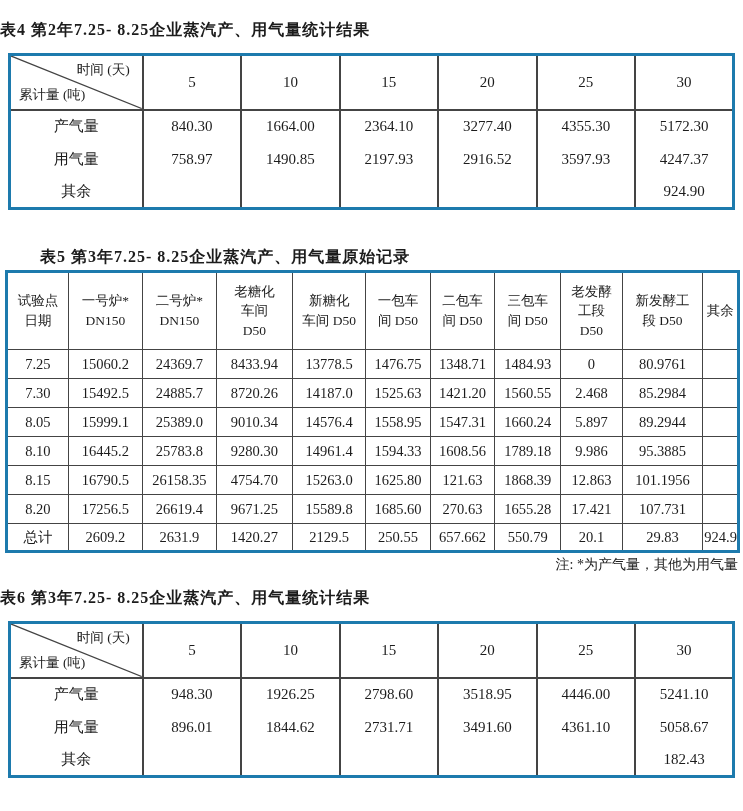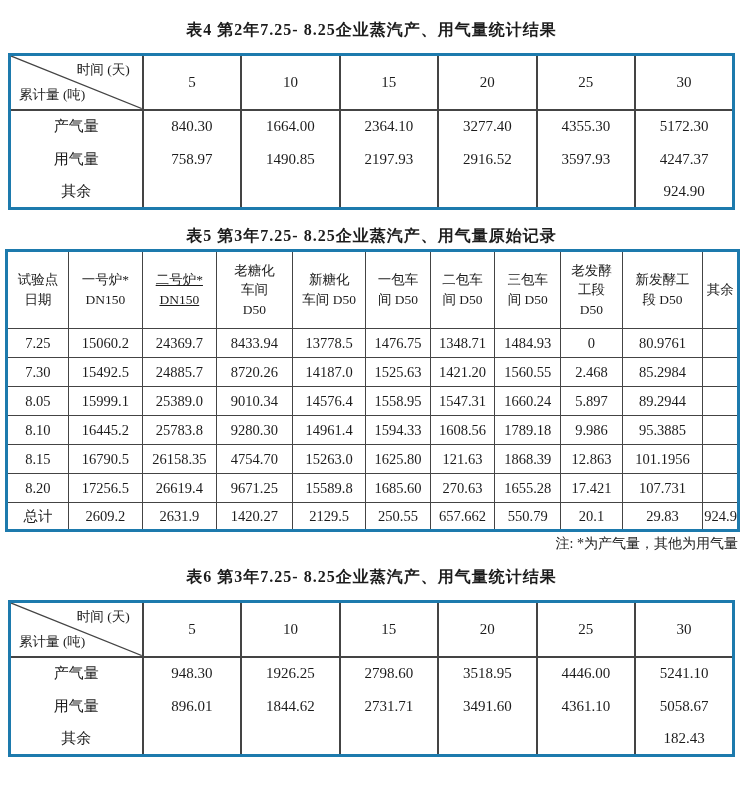--- a/index.html
+++ b/index.html
@@ -9,27 +9,27 @@
     --paper:#ffffff;
   }
   html,body{margin:0;padding:0;background:var(--paper);}
   body{
     width:743px;
     font-family:"Liberation Serif","DejaVu Serif",serif;
     color:var(--ink);
   }
   .doc{width:743px;padding-top:20px;box-sizing:border-box;}
   .tbl-title{
-    text-align:center;
+    text-align:left;
     font-size:16px;
     font-weight:600;
     letter-spacing:1px;
     margin:0 0 12px 0;
   }
-  .title5{margin-top:16px;margin-bottom:2px;}
+  .title5{margin-top:37px;margin-bottom:2px;padding-left:40px;}
   .title6{margin-top:14px;margin-bottom:12px;}
   .unit-label{
     width:736px;
     text-align:right;
     font-size:14px;
     margin:2px 0 3px 0;
   }
   .footnote{
     width:738px;
     text-align:right;
@@ -81,21 +81,21 @@
     vertical-align:middle;
     padding:0 1px;
   }
   .rec-table thead tr{height:78px;}
   .rec-table thead th{font-size:13.5px;line-height:1.45;}
   .rec-table tbody tr{height:29px;}
   .rec-table tbody td{font-size:14.5px;}
   .rec-table tbody tr.total-row{height:28px;}
   .rec-table th:nth-child(1){width:7.9%;}
   .rec-table th:nth-child(2){width:9.7%;}
-  .rec-table th:nth-child(3){width:9.7%;text-decoration:underline;}
+  .rec-table th:nth-child(3){width:9.7%;}
   .rec-table th:nth-child(4){width:10.0%;}
   .rec-table th:nth-child(5){width:9.6%;}
   .rec-table th:nth-child(6){width:8.4%;}
   .rec-table th:nth-child(7){width:8.4%;}
   .rec-table th:nth-child(8){width:8.6%;}
   .rec-table th:nth-child(9){width:8.0%;}
   .rec-table th:nth-child(10){width:10.6%;}
 </style>
 </head>
 <body>

